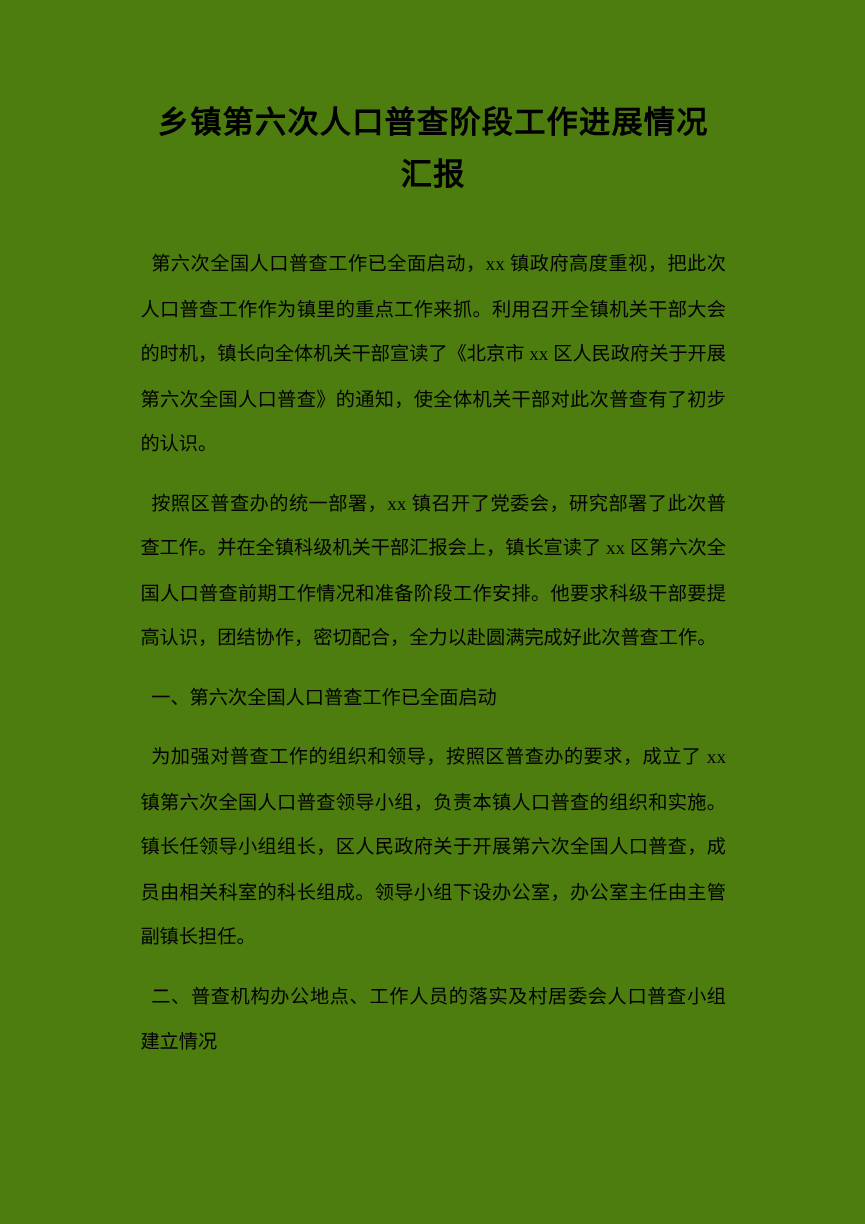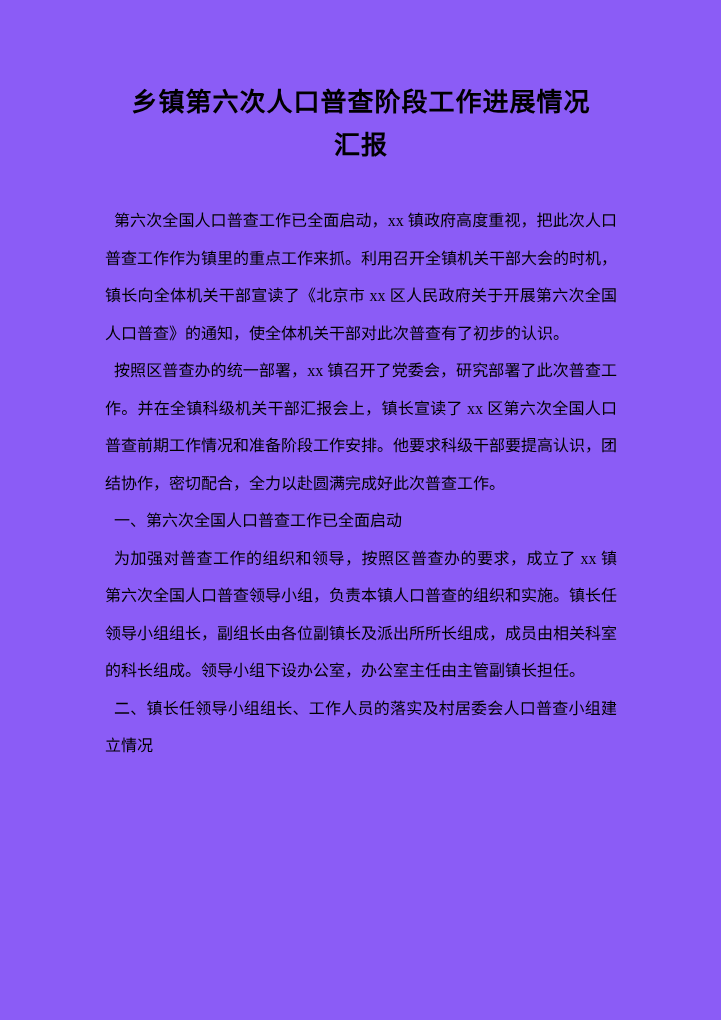--- a/index.html
+++ b/index.html
@@ -4,21 +4,21 @@
 <style>
   html, body {
     margin: 0;
     padding: 0;
     background: #ffffff;
   }
   .page {
     position: relative;
     width: 721px;
     height: 1020px;
-    background: #8b5cf6;
+    background: #4d7c0f;
     overflow: hidden;
     color: #000000;
     font-family: "Liberation Serif", "DejaVu Serif", serif;
   }
   .content {
     padding: 81px 104px 0 105px; 
   }
   .doc-title {
     max-width: 480px;            
     margin: 0 auto;
@@ -29,32 +29,32 @@
     letter-spacing: 1px;
   }
   .doc-body {
     margin-top: 35px;
     font-size: 16px;
     line-height: 37.5px;
     text-align: justify;
     text-justify: inter-character;
   }
   .doc-body p {
-    margin: 0;
+    margin: 12px;
     text-indent: 9px;  
     word-break: break-all;
   }
 </style>
 </head>
 <body>
 
 <div class="page">
   <div class="content">
     <h1 class="doc-title">乡镇第六次人口普查阶段工作进展情况汇报</h1>
     <div class="doc-body">
       <p>第六次全国人口普查工作已全面启动，xx 镇政府高度重视，把此次人口普查工作作为镇里的重点工作来抓。利用召开全镇机关干部大会的时机，镇长向全体机关干部宣读了《北京市 xx 区人民政府关于开展第六次全国人口普查》的通知，使全体机关干部对此次普查有了初步的认识。</p>
       <p>按照区普查办的统一部署，xx 镇召开了党委会，研究部署了此次普查工作。并在全镇科级机关干部汇报会上，镇长宣读了 xx 区第六次全国人口普查前期工作情况和准备阶段工作安排。他要求科级干部要提高认识，团结协作，密切配合，全力以赴圆满完成好此次普查工作。</p>
       <p>一、第六次全国人口普查工作已全面启动</p>
-      <p>为加强对普查工作的组织和领导，按照区普查办的要求，成立了 xx 镇第六次全国人口普查领导小组，负责本镇人口普查的组织和实施。镇长任领导小组组长，副组长由各位副镇长及派出所所长组成，成员由相关科室的科长组成。领导小组下设办公室，办公室主任由主管副镇长担任。</p>
-      <p>二、镇长任领导小组组长、工作人员的落实及村居委会人口普查小组建立情况</p>
+      <p>为加强对普查工作的组织和领导，按照区普查办的要求，成立了 xx 镇第六次全国人口普查领导小组，负责本镇人口普查的组织和实施。镇长任领导小组组长，区人民政府关于开展第六次全国人口普查，成员由相关科室的科长组成。领导小组下设办公室，办公室主任由主管副镇长担任。</p>
+      <p>二、普查机构办公地点、工作人员的落实及村居委会人口普查小组建立情况</p>
     </div>
   </div>
 </div>
 
 </body></html>

